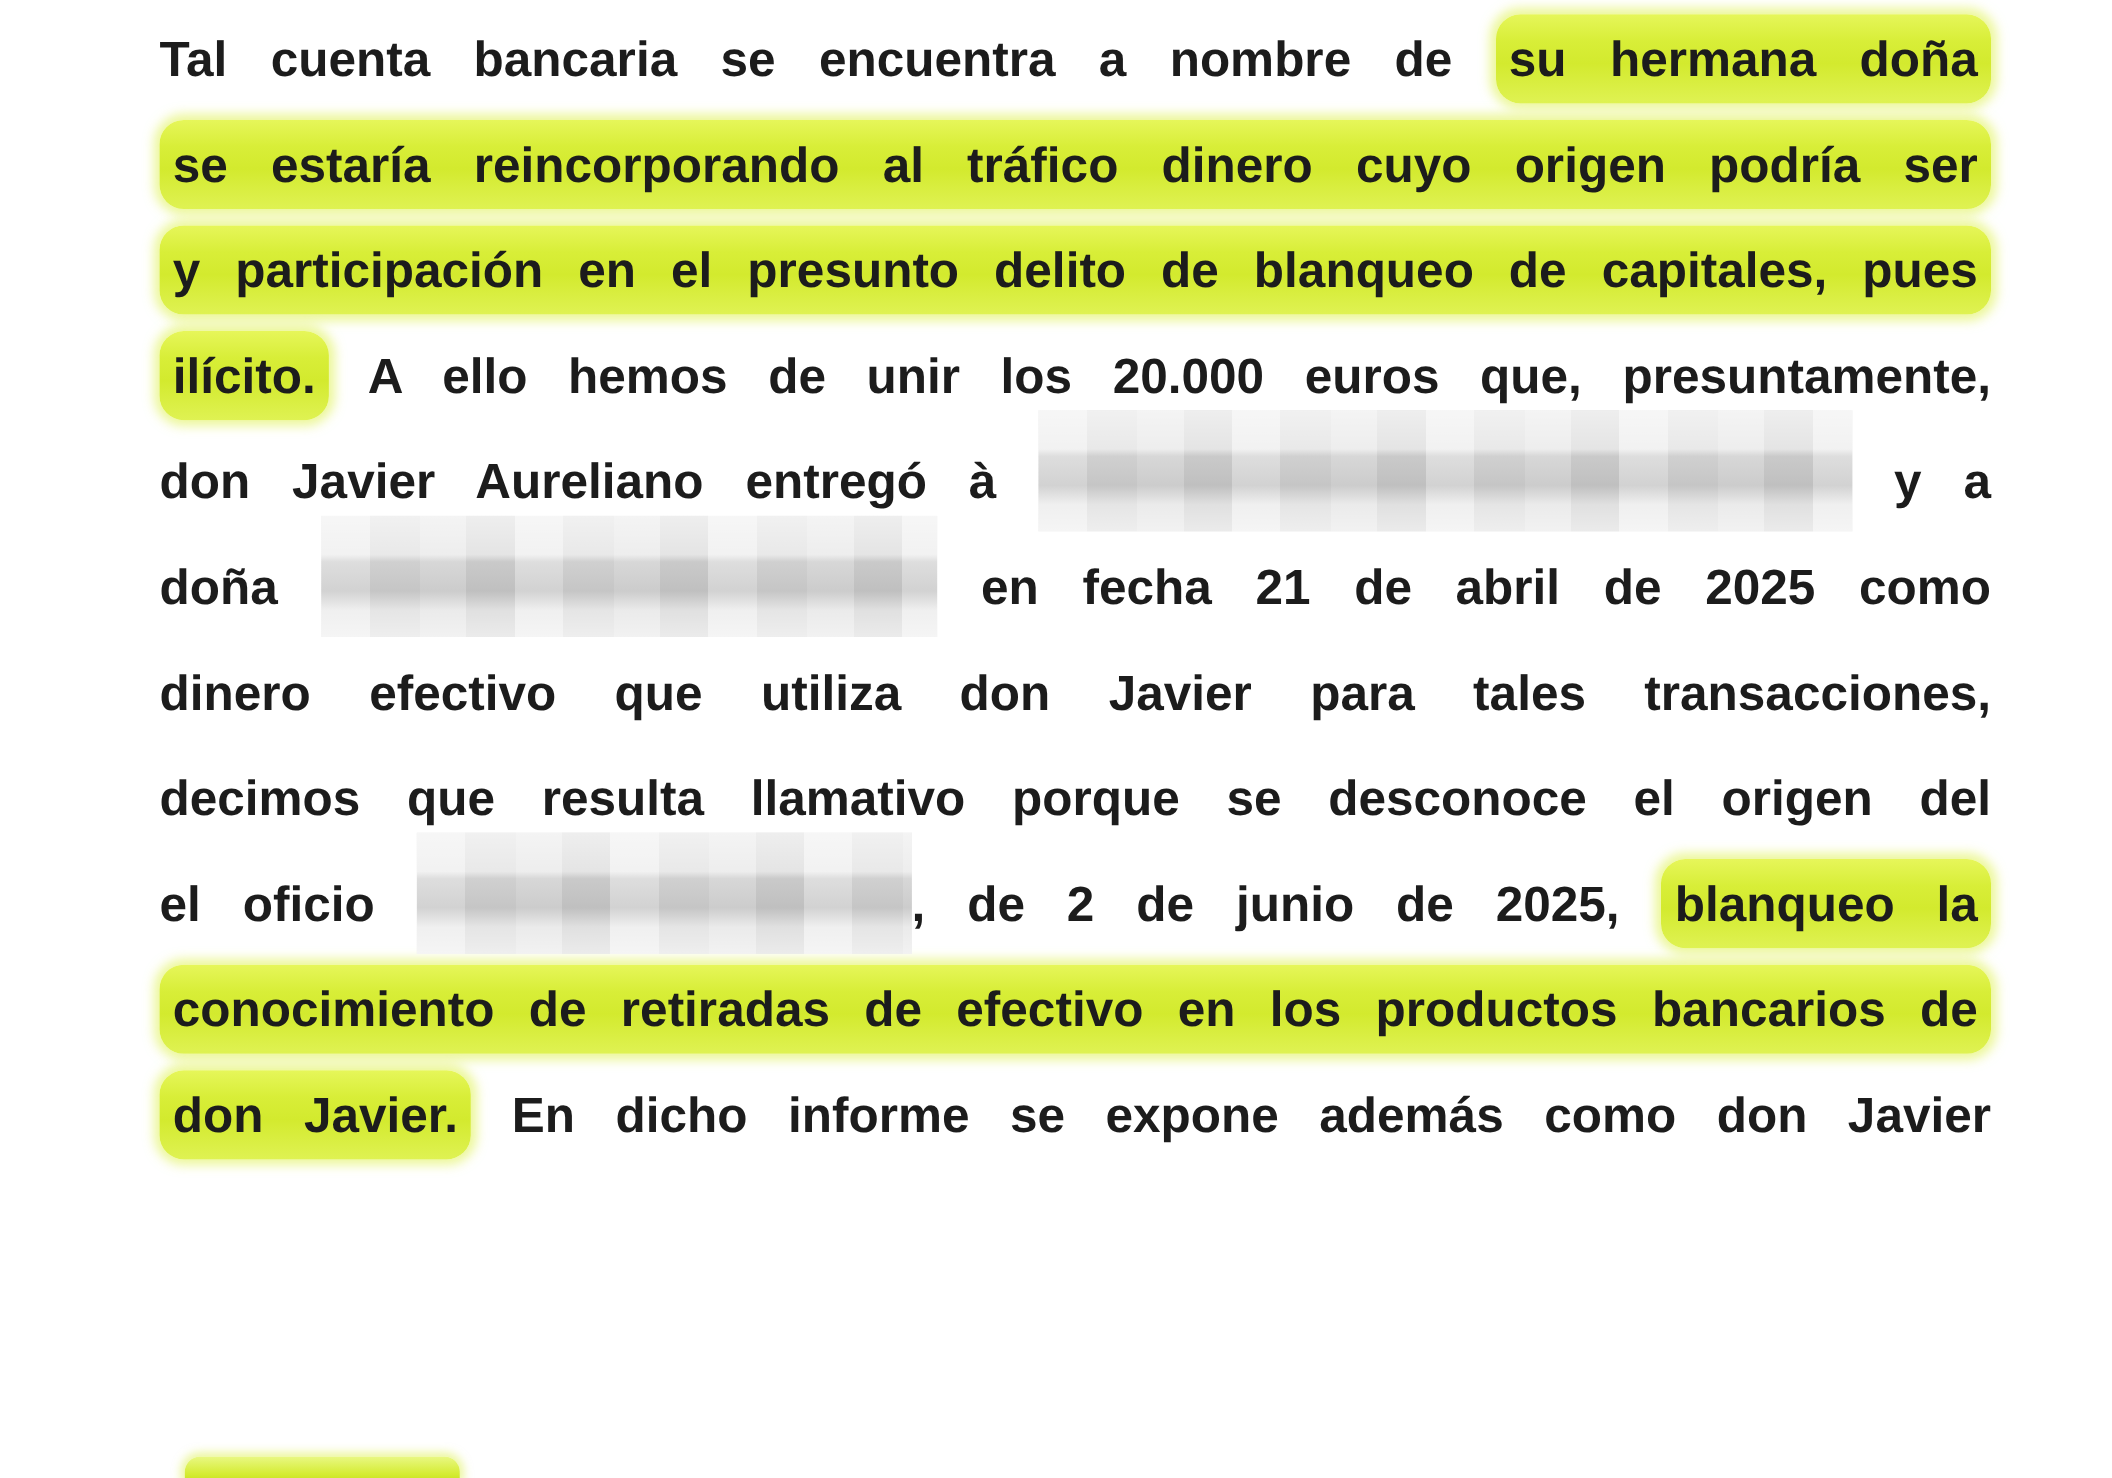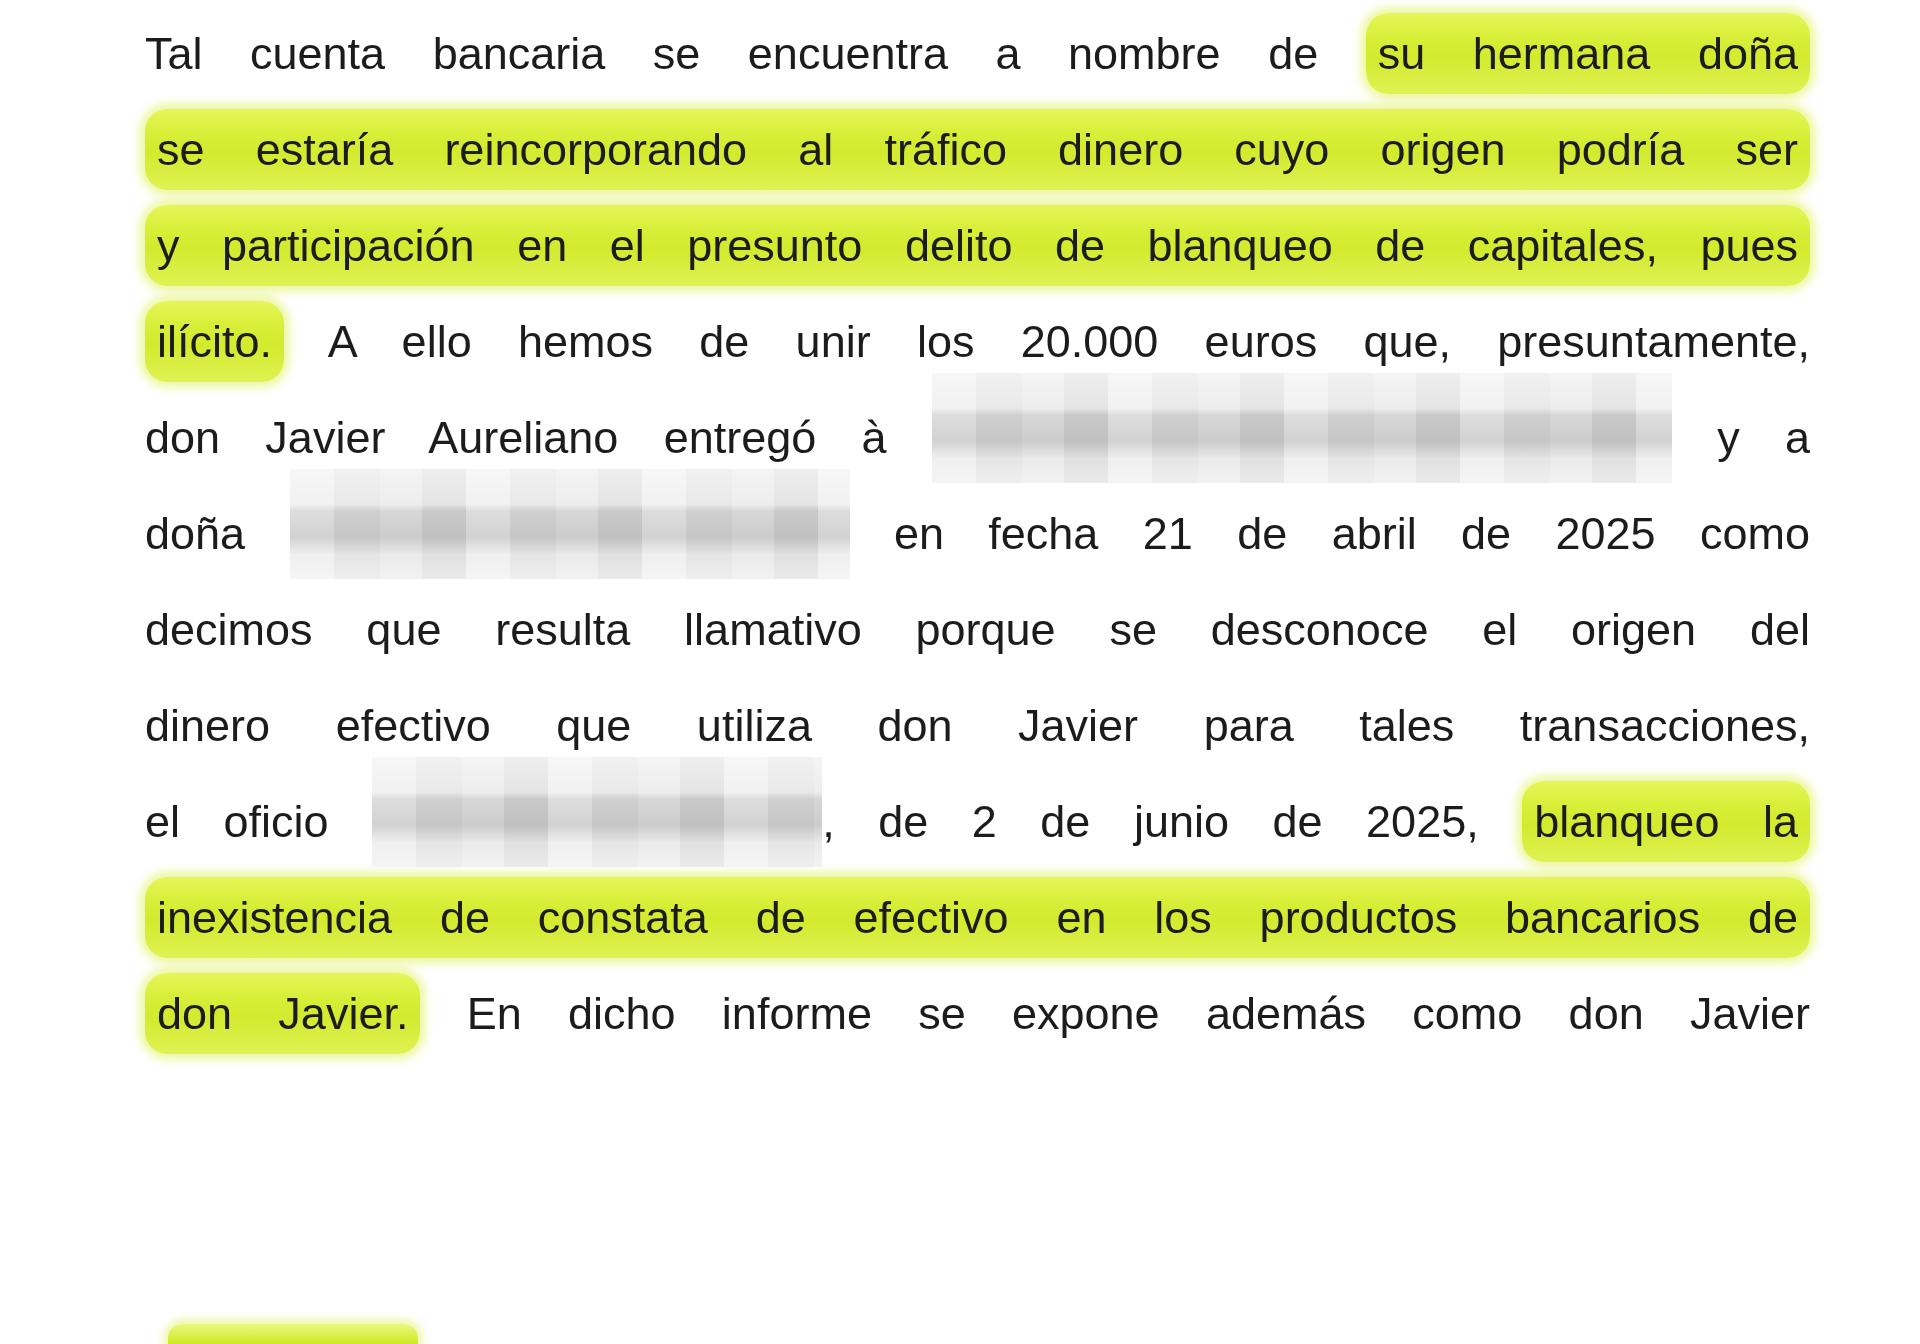--- a/index.html
+++ b/index.html
@@ -12,20 +12,21 @@
   }
   #doc {
     position: relative;
     width: 1920px;
     height: 1344px;
     font-family: "Liberation Sans", "DejaVu Sans", sans-serif;
     font-size: 45px;
     color: #1c1c1c;
     box-sizing: border-box;
     padding: 6px 110px 0 145px;
+    font-weight: bold;
   }
   .line {
     height: 96px;
     line-height: 96px;
     text-align: justify;
     text-align-last: justify;
     text-justify: inter-word;
     white-space: normal;
     overflow: visible;
   }
@@ -81,20 +82,20 @@
 <body>
 
 <div id="doc">
   <div>
       <div class="line"><span class="txt">Tal cuenta bancaria se encuentra a nombre de </span><span class="hl">su hermana doña</span></div>
       <div class="line"><span class="hl">se estaría reincorporando al tráfico dinero cuyo origen podría ser</span></div>
       <div class="line"><span class="hl">y participación en el presunto delito de blanqueo de capitales, pues</span></div>
       <div class="line"><span class="hl">ilícito.</span><span class="txt"> A ello hemos de unir los 20.000 euros que, presuntamente,</span></div>
       <div class="line"><span class="txt">don Javier Aureliano entregó à </span><span class="redact" style="width: 740px;"></span><span class="txt"> y a</span></div>
       <div class="line"><span class="txt">doña </span><span class="redact" style="width: 560px;"></span><span class="txt"> en fecha 21 de abril de 2025 como</span></div>
+      <div class="line"><span class="txt">dinero efectivo que utiliza don Javier para tales transacciones,</span></div>
       <div class="line"><span class="txt">decimos que resulta llamativo porque se desconoce el origen del</span></div>
-      <div class="line"><span class="txt">dinero efectivo que utiliza don Javier para tales transacciones,</span></div>
       <div class="line"><span class="txt">el oficio </span><span class="redact" style="width: 450px;"></span><span class="txt">, de 2 de junio de 2025, </span><span class="hl">blanqueo la</span></div>
-      <div class="line"><span class="hl">inexistencia de constata de efectivo en los productos bancarios de</span></div>
+      <div class="line"><span class="hl">conocimiento de retiradas de efectivo en los productos bancarios de</span></div>
       <div class="line"><span class="hl">don Javier.</span><span class="txt"> En dicho informe se expone además como don Javier</span></div>
     </div>
   <div id="partial-highlight"></div>
 </div>
 
 </body></html>

